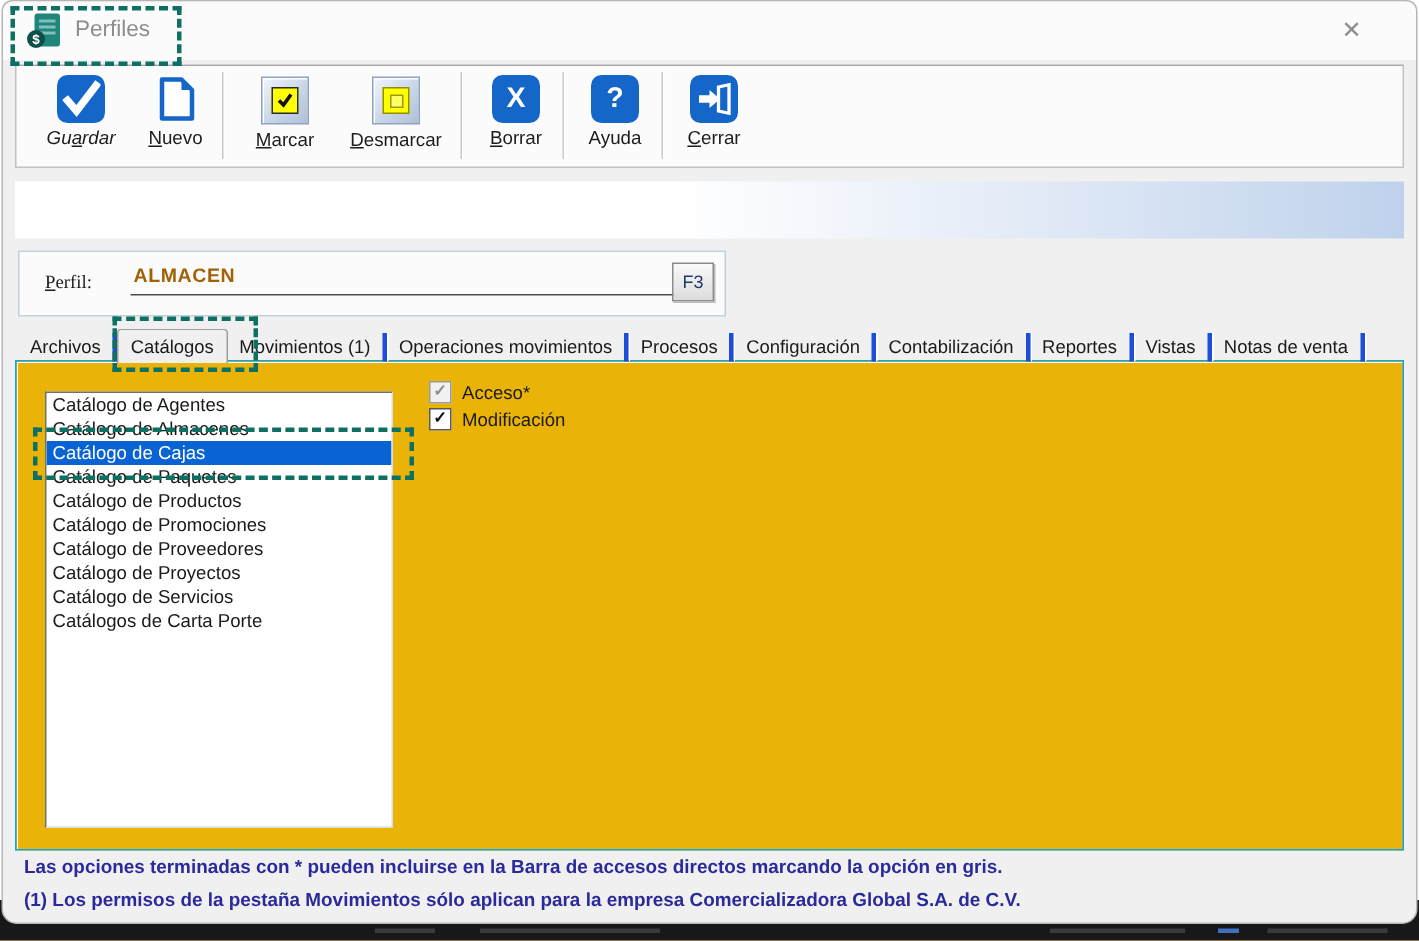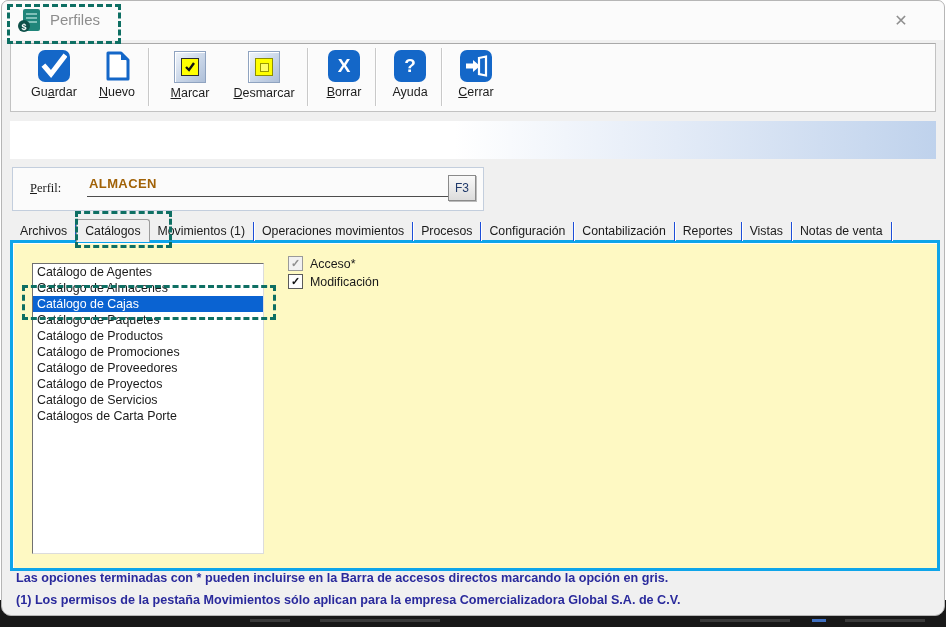--- a/index.html
+++ b/index.html
@@ -55,25 +55,25 @@
   
   .perfil-panel{position:absolute;left:10px;top:166px;width:470px;height:42px;background:#fbfbfb;border:1px solid #c3cedd;}
   .perfil-label{position:absolute;left:17px;top:13px;font-size:12.5px;color:#1a1a1a;font-family:Liberation Serif, serif;}
   .perfil-label .u{text-decoration:underline;}
   .perfil-value{position:absolute;left:76px;top:8px;font-size:13px;font-weight:bold;color:#a16207;letter-spacing:.4px;}
   .perfil-underline{position:absolute;left:74px;top:28px;width:366px;height:1px;background:#4d4d4d;}
   .f3-btn{position:absolute;right:7px;top:7px;width:26px;height:24px;background:linear-gradient(#f9f9f9,#dcdcdc);border:1px solid #8a8a8a;font-size:12px;color:#203a6b;text-align:center;line-height:24px;box-shadow:1px 1px 0 #bbb;cursor:default;}
 
   
   .tabstrip{position:absolute;left:10px;top:217px;height:23px;display:flex;align-items:flex-end;z-index:2;}
-  .tab{height:19px;line-height:19px;padding:0 8px;font-size:12.3px;color:#1a1a1a;border-right:1px solid #1d4ed8;box-shadow:1px 0 0 #fff;white-space:nowrap;cursor:default;}
+  .tab{height:19px;line-height:19px;padding:0 8px;font-size:12.3px;color:#1a1a1a;border-right:3px solid #1d4ed8;box-shadow:1px 0 0 #fff;white-space:nowrap;cursor:default;}
   .tab.active{height:22px;line-height:22px;padding:0 8px;background:#f0f0f0;border:1px solid #9c9c9c;border-bottom:none;border-radius:3px 3px 0 0;box-shadow:none;margin-bottom:-1px;position:relative;z-index:3;margin-top:28px;}
 
   
-  .content{position:absolute;left:8px;top:239px;width:924px;height:325px;background:#fef9c3;border:3px solid #0ea5e9;box-shadow:inset 1px 1px 0 #fdfdfd;}
+  .content{position:absolute;left:8px;top:239px;width:924px;height:325px;background:#eab308;border:1px solid #0ea5e9;box-shadow:inset 1px 1px 0 #fdfdfd;}
 
   .listbox{position:absolute;left:19px;top:20px;width:230px;height:289px;background:#ffffff;border:1px solid #707070;border-right-color:#dcdcdc;border-bottom-color:#dcdcdc;overflow:hidden;}
   .litem{height:16px;line-height:16px;font-size:12.4px;color:#1a1a1a;padding-left:4px;white-space:nowrap;cursor:default;}
   .litem.selected{background:#0a63d2;color:#ffffff;}
 
   .chk-row{position:absolute;left:275px;display:flex;align-items:center;cursor:default;}
   .chk-box{width:13px;height:13px;border:1px solid #5a5a5a;background:#fdfdfd;font-size:11px;line-height:12px;text-align:center;font-weight:bold;color:#111;}
   .chk-row.disabled .chk-box{border-color:#9a9a9a;background:#f1f1f1;color:#8f8f8f;}
   .chk-label{font-size:12.4px;color:#1a1a1a;margin-left:7px;}
 
@@ -105,21 +105,21 @@
         <circle cx="7" cy="18" r="6" fill="#0e5049"></circle>
         <text x="7" y="21.5" font-size="9" font-weight="bold" fill="#ffffff" text-anchor="middle" font-family="Liberation Sans, sans-serif">$</text>
       </svg>
     </div>
     <div class="win-title">Perfiles</div>
     <div class="close-btn">✕</div>
   </div>
 
   <div class="toolbar">
 
-    <div class="tbtn" style="left:12px;width:62px;">
+    <div class="tbtn" style="left:12px;width:62px;font-style:italic;">
       <div class="ticon">
         <div class="blueic">
           <svg width="26" height="26" viewBox="0 0 26 26">
               <path d="M4 14 L10 21 L23 4" stroke="#ffffff" stroke-width="5" fill="none" stroke-linecap="square"></path>
             </svg>
         </div>
       </div>
       <div class="tlabel"><span>Gu</span><span class="u">a</span><span>rdar</span></div>
     </div>
 

